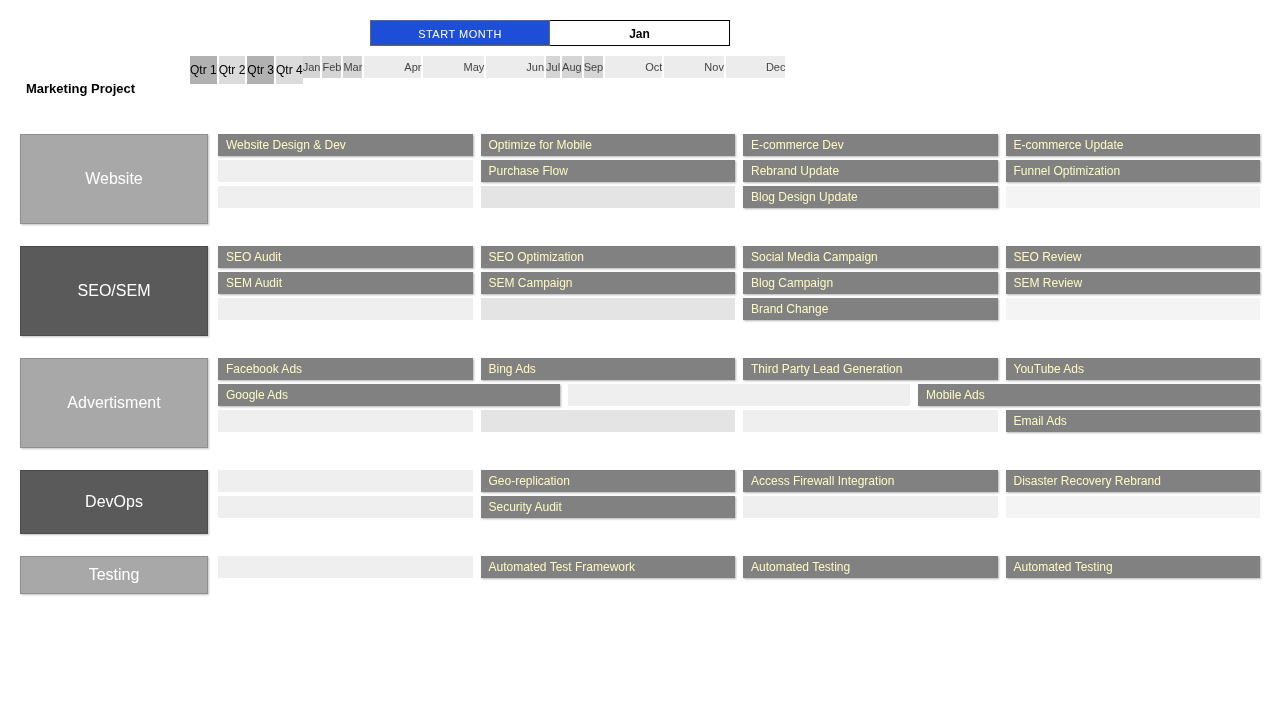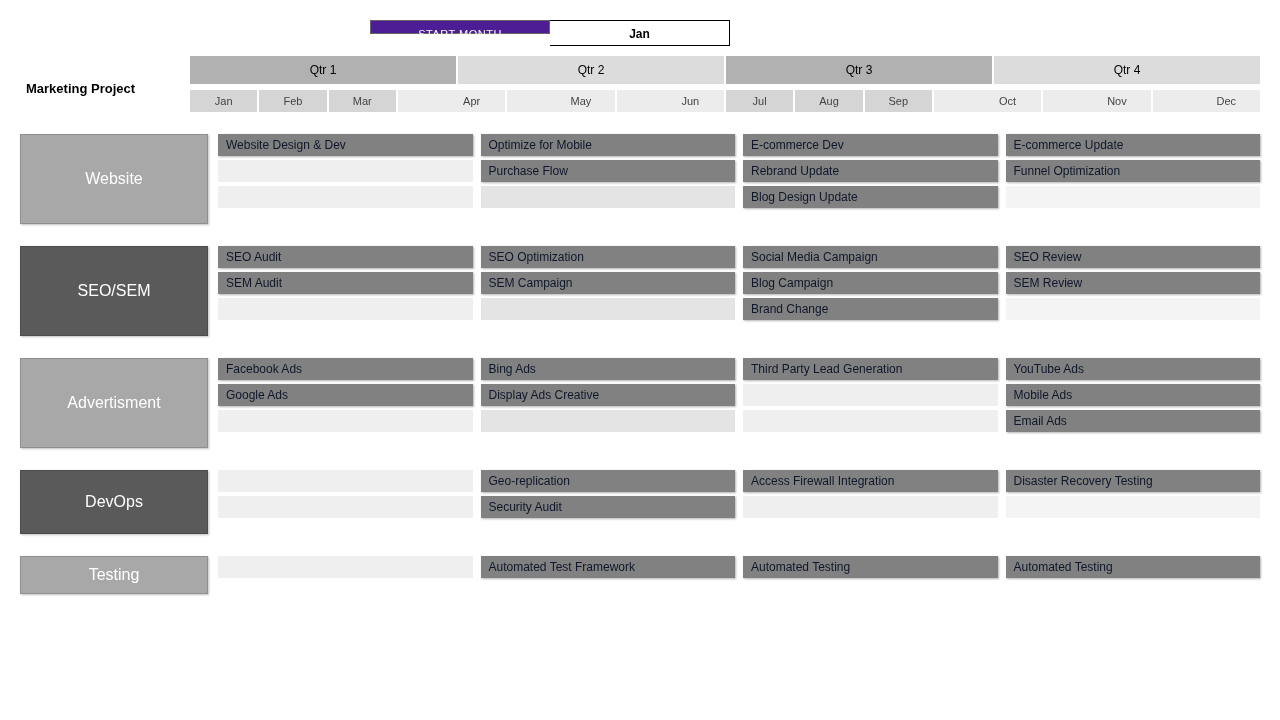--- a/index.html
+++ b/index.html
@@ -13,24 +13,24 @@
   }
   .wrap { width: 1240px; margin: 0 auto; }
 
   .start-row {
     display: flex;
     margin-bottom: 10px;
   }
   .start-spacer { width: 350px; }
   .start-label {
     width: 180px;
-    height: 14px;
+    height: 26px;
     line-height: 26px;
     text-align: center;
-    background: #4c1d95;
+    background: #1d4ed8;
     color: #fff;
     font-size: 11px;
     letter-spacing: 0.5px;
     border: 1px solid #666;
   }
   .start-value {
     width: 180px;
     height: 26px;
     line-height: 26px;
     text-align: center;
@@ -44,21 +44,21 @@
 
   .side-col { width: 160px; margin-right: 10px; flex-shrink: 0; }
   .side-title {
     font-weight: 700;
     font-size: 13px;
     padding: 8px 0 0 6px;
     height: 56px;
     display:flex;
     align-items:center;
   }
-  .timeline { flex: 1; display: flex; flex-direction: column; }
+  .timeline { flex: 1; display: flex; flex-direction: row; }
 
   .qtr-row, .month-row { display: flex; }
   .qtr {
     flex: 1;
     height: 28px;
     line-height: 28px;
     text-align: center;
     font-size: 12px;
     border-right: 2px solid #fff;
   }
@@ -104,21 +104,21 @@
     flex: 1;
     height: 22px;
     border-right: 8px solid #fff;
   }
   .cell:last-child { border-right: none; }
 
   .task {
     height: 22px;
     line-height: 22px;
     padding: 0 8px;
-    color: #0f172a;
+    color: #fef9c3;
     font-size: 12px;
     background: #818181;
     box-shadow: 1px 1px 2px rgba(0,0,0,0.3);
     white-space: nowrap;
     overflow: hidden;
   }
   .empty-d { background: #efefef; }
   .empty-l { background: #e4e4e4; }
   .empty-w { background: #f4f4f4; }
 </style>
@@ -257,23 +257,20 @@
               <div class="task">Third Party Lead Generation</div>
             </div>
             <div class="cell">
               <div class="task">YouTube Ads</div>
             </div>
           </div>
           <div class="task-row">
             <div class="cell">
               <div class="task">Google Ads</div>
             </div>
-            <div class="cell">
-              <div class="task">Display Ads Creative</div>
-            </div>
             <div class="cell empty-d"></div>
             <div class="cell">
               <div class="task">Mobile Ads</div>
             </div>
           </div>
           <div class="task-row">
             <div class="cell empty-d"></div>
             <div class="cell empty-l"></div>
             <div class="cell empty-d"></div>
             <div class="cell">
@@ -287,21 +284,21 @@
         <div class="section-body">
           <div class="task-row">
             <div class="cell empty-d"></div>
             <div class="cell">
               <div class="task">Geo-replication</div>
             </div>
             <div class="cell">
               <div class="task">Access Firewall Integration</div>
             </div>
             <div class="cell">
-              <div class="task">Disaster Recovery Testing</div>
+              <div class="task">Disaster Recovery Rebrand</div>
             </div>
           </div>
           <div class="task-row">
             <div class="cell empty-d"></div>
             <div class="cell">
               <div class="task">Security Audit</div>
             </div>
             <div class="cell empty-d"></div>
             <div class="cell empty-w"></div>
           </div>

